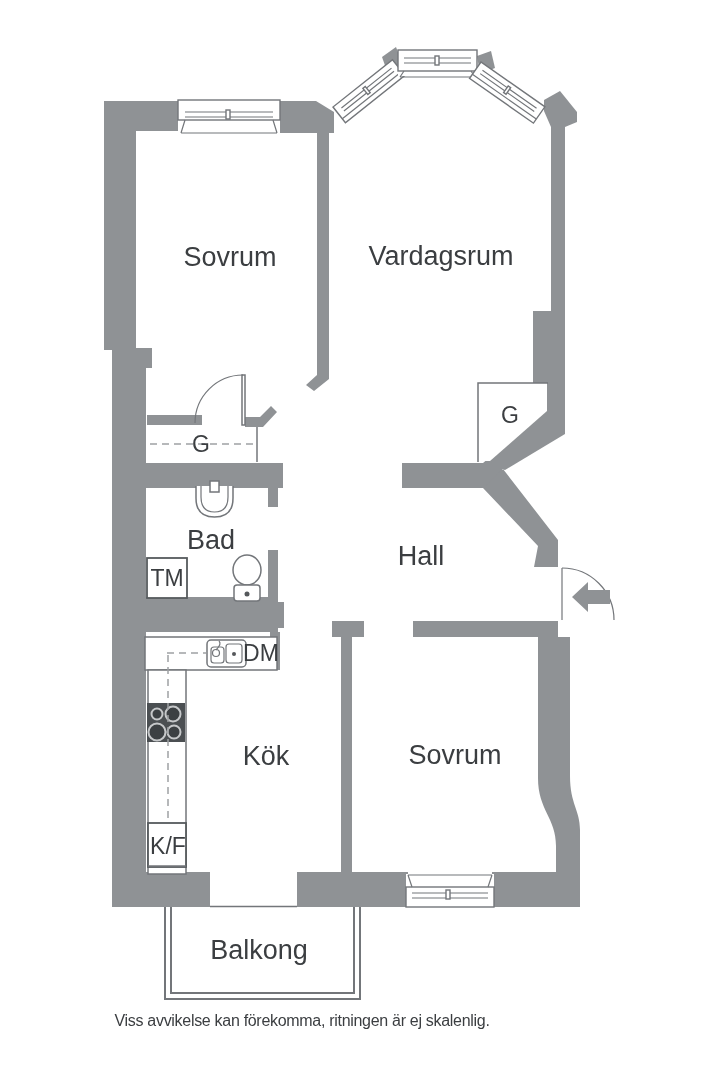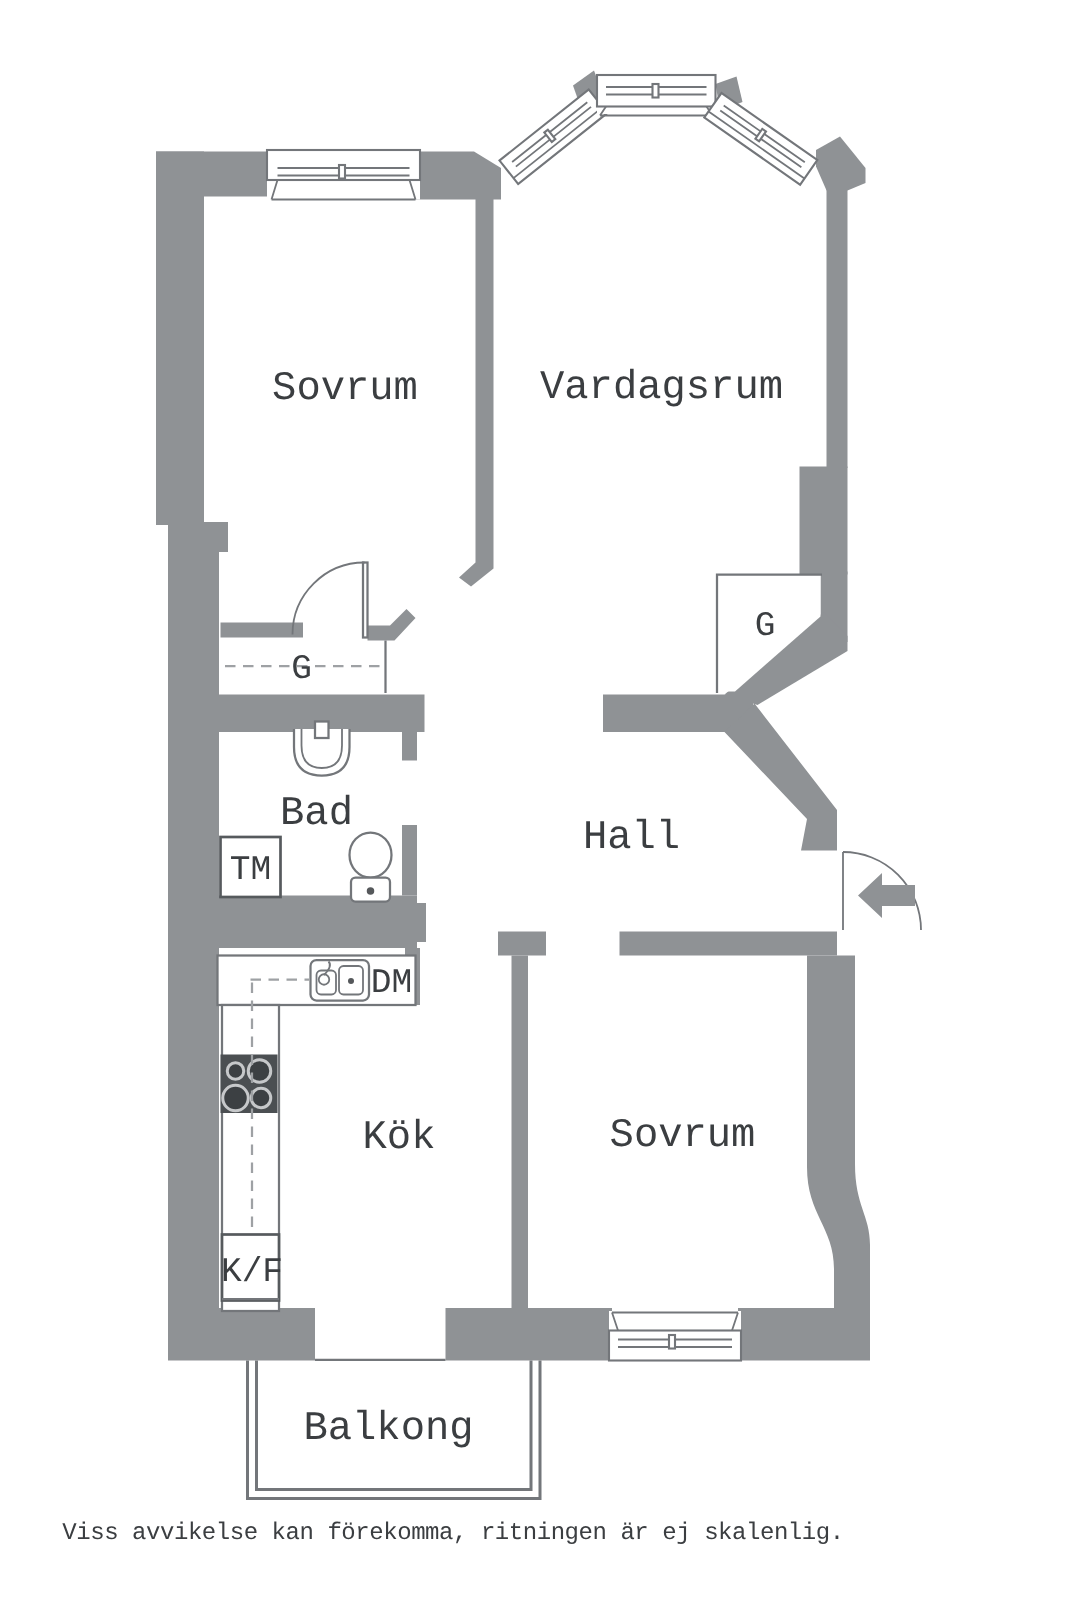--- a/index.html
+++ b/index.html
@@ -1,17 +1,17 @@
 <!DOCTYPE html>
 <html style="--background: #ffffff; --wall: #8f9295; --line: #73767a; --darkline: #565a5d; --dark: #4b4f52; --text: #3b3e41; --dash: #9ea1a4;"><head>
 <meta charset="utf-8">
 <style>
   html,body{margin:0;padding:0;background:#ffffff;}
   #stage{position:relative;width:720px;height:1080px;background:var(--background,#fff);
-         font-family:Liberation Mono, monospace;overflow:hidden;}
+         font-family:Liberation Sans, sans-serif;overflow:hidden;}
   svg{display:block}
   .wall{fill:var(--wall,#8f9295);stroke:none;}
   .thin{stroke:var(--line,#73767a);stroke-width:1.5;fill:none;}
   .fixture{stroke:var(--line,#73767a);stroke-width:1.5;fill:#ffffff;}
   .darkbox{stroke:var(--darkline,#565a5d);stroke-width:1.8;fill:#ffffff;}
   .dashed{stroke:var(--dash,#9ea1a4);stroke-width:1.5;fill:none;stroke-dasharray:7 5;}
   .arc{stroke:var(--line,#8a8d90);stroke-width:1.2;fill:none;}
   .winwhite{fill:#ffffff;stroke:none;}
   .winframe{stroke:var(--line,#6f7376);stroke-width:1.4;fill:#ffffff;}
   .winline{stroke:var(--line,#6f7376);stroke-width:1.2;fill:none;}

